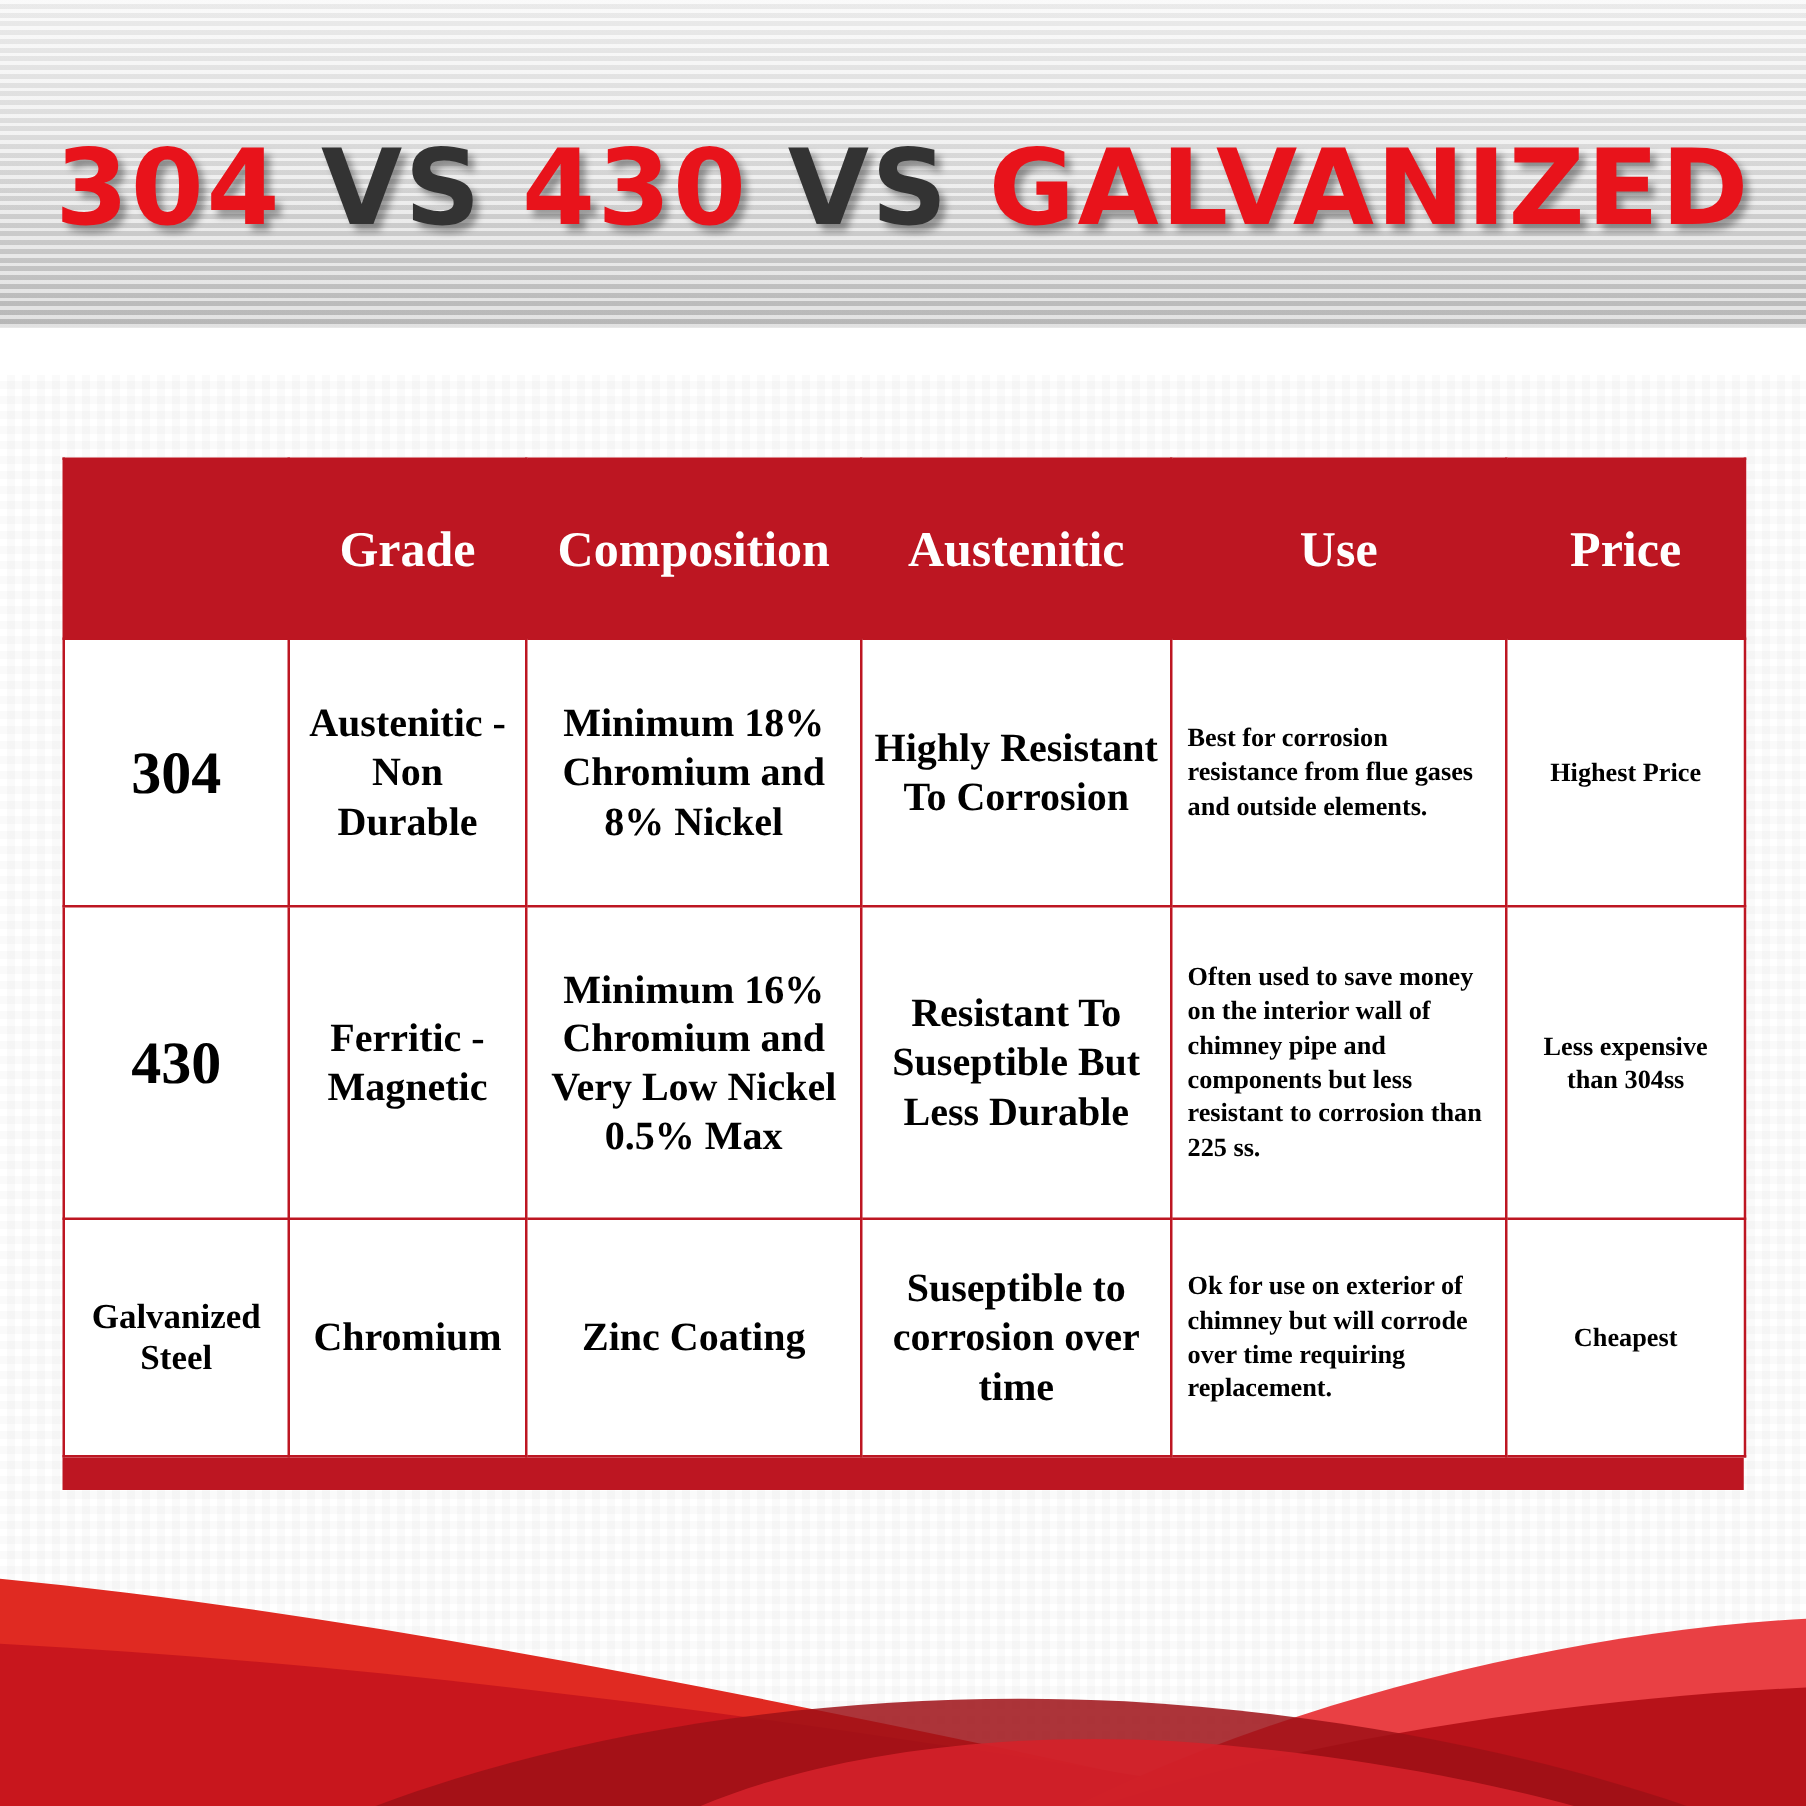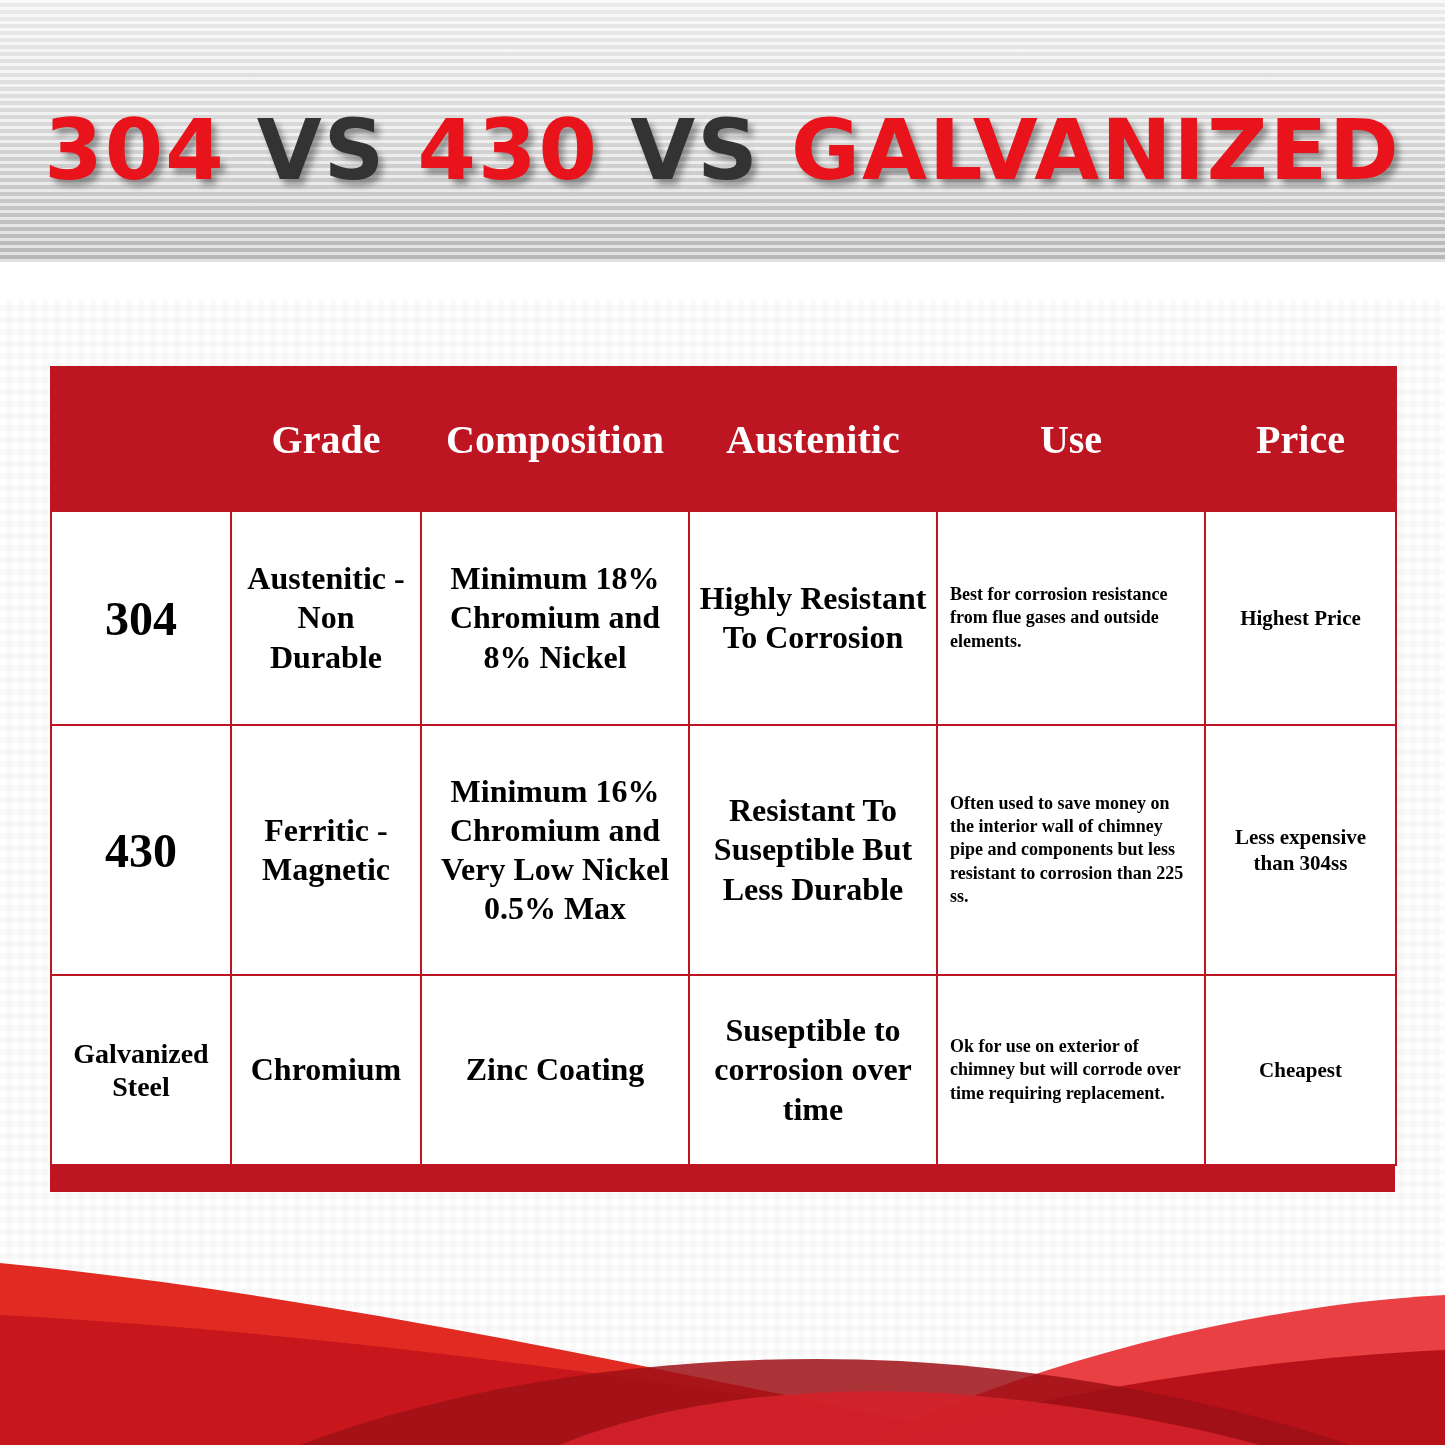--- a/index.html
+++ b/index.html
@@ -92,21 +92,21 @@
     border-color: #bd1622;
     font-size: 40px;
     height: 142px;
     padding: 0 6px;
   }
   thead th.blank-corner { background: #bd1622; }
 
   td.rowlabel { font-size: 48px; }
   td.rowlabel.small { font-size: 28px; line-height: 1.18; }
   td.cell { font-size: 32px; line-height: 1.22; padding: 10px 8px; }
-  td.cell.use { font-size: 18px; line-height: 1.3; text-align: left; padding: 10px 12px; }
+  td.cell.use { font-size: 21px; line-height: 1.3; text-align: left; padding: 10px 12px; }
   td.cell.price { font-size: 21px; line-height: 1.25; }
 
   tr.r1 td { height: 192px; }
   tr.r2 td { height: 228px; }
   tr.r3 td { height: 168px; }
 
   .footer-bar {
     width: 1345px;
     height: 26px;
     background: #bd1622;

